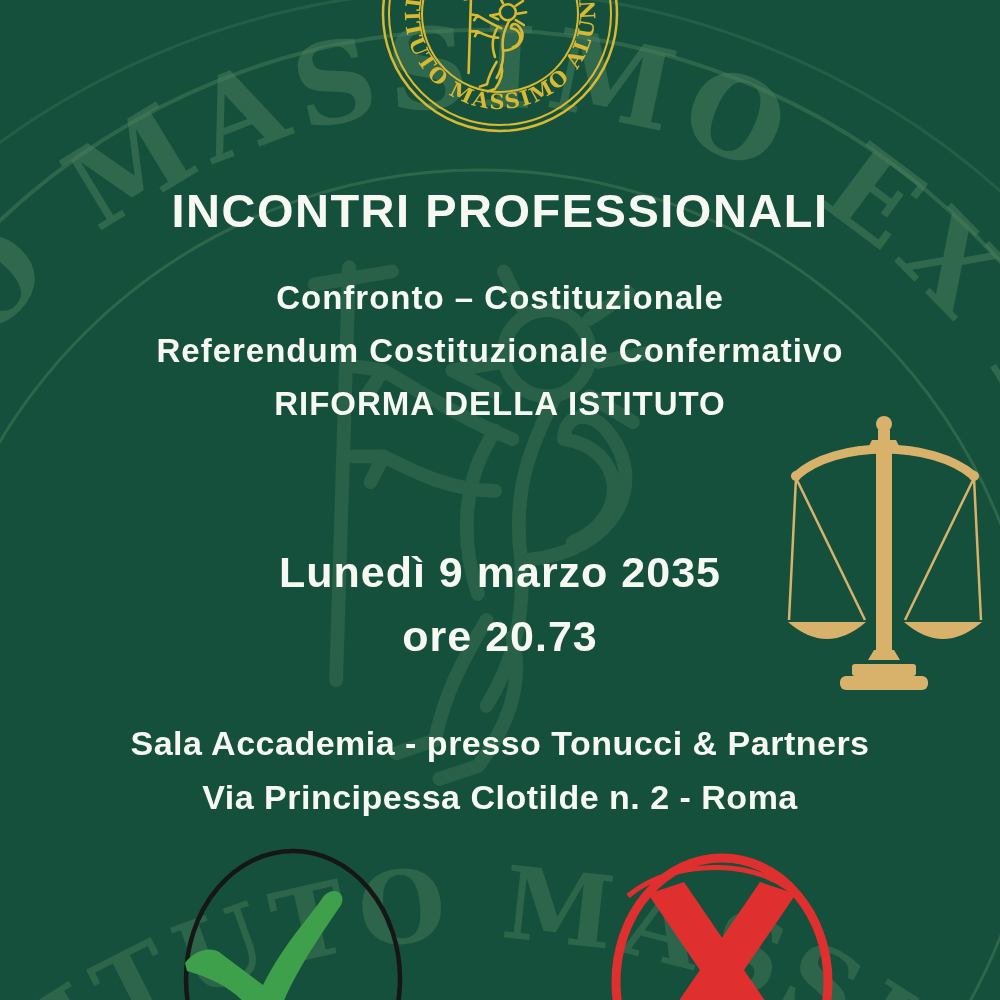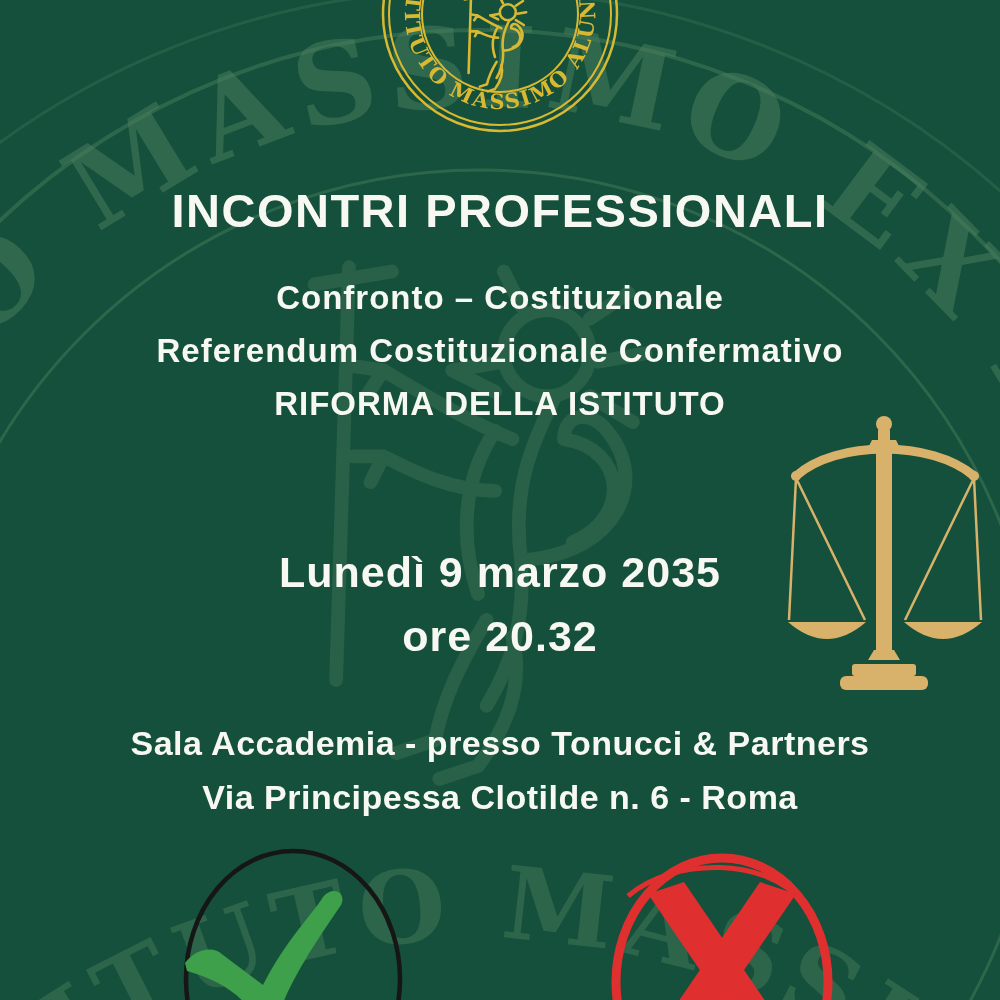--- a/index.html
+++ b/index.html
@@ -109,26 +109,26 @@
     <path class="scales-line" d="M10,64 L3,206 M10,64 L79,206 M188,64 L119,206 M188,64 L195,206" stroke-width="2.5"></path>
     <path class="scales" d="M2,208 H80 Q41,242 2,208 Z"></path>
     <path class="scales" d="M118,208 H196 Q157,242 118,208 Z"></path>
     <path class="scales" d="M88,236 h20 l6,10 h-32 z"></path>
     <rect class="scales" x="66" y="250" width="64" height="12" rx="3"></rect>
     <rect class="scales" x="54" y="262" width="88" height="14" rx="6"></rect>
   </svg>
 
   <div class="abs center-text datetime">
     <div>Lunedì 9 marzo 2035</div>
-    <div>ore 20.32</div>
+    <div>ore 20.73</div>
   </div>
 
   <div class="abs center-text venue">
     <div>Sala Accademia - presso Tonucci &amp; Partners</div>
-    <div>Via Principessa Clotilde n. 6 - Roma</div>
+    <div>Via Principessa Clotilde n. 2 - Roma</div>
   </div>
 
   <svg class="abs" style="left:175px;top:845px;" width="245" height="160" viewBox="0 0 245 160">
     <ellipse cx="118" cy="134" rx="107" ry="128" fill="none" stroke="var(--outline_black,#161616)" stroke-width="4.5"></ellipse>
     <path fill="var(--check_green,#3ea04b)" d="M10,118 C20,104 38,100 48,110 L88,140
              C110,96 140,66 148,52 C158,40 172,48 166,60
              C150,84 124,120 108,158 L100,170
              C92,178 80,176 76,166 C62,146 40,134 12,126 Z"></path>
   </svg>
 

